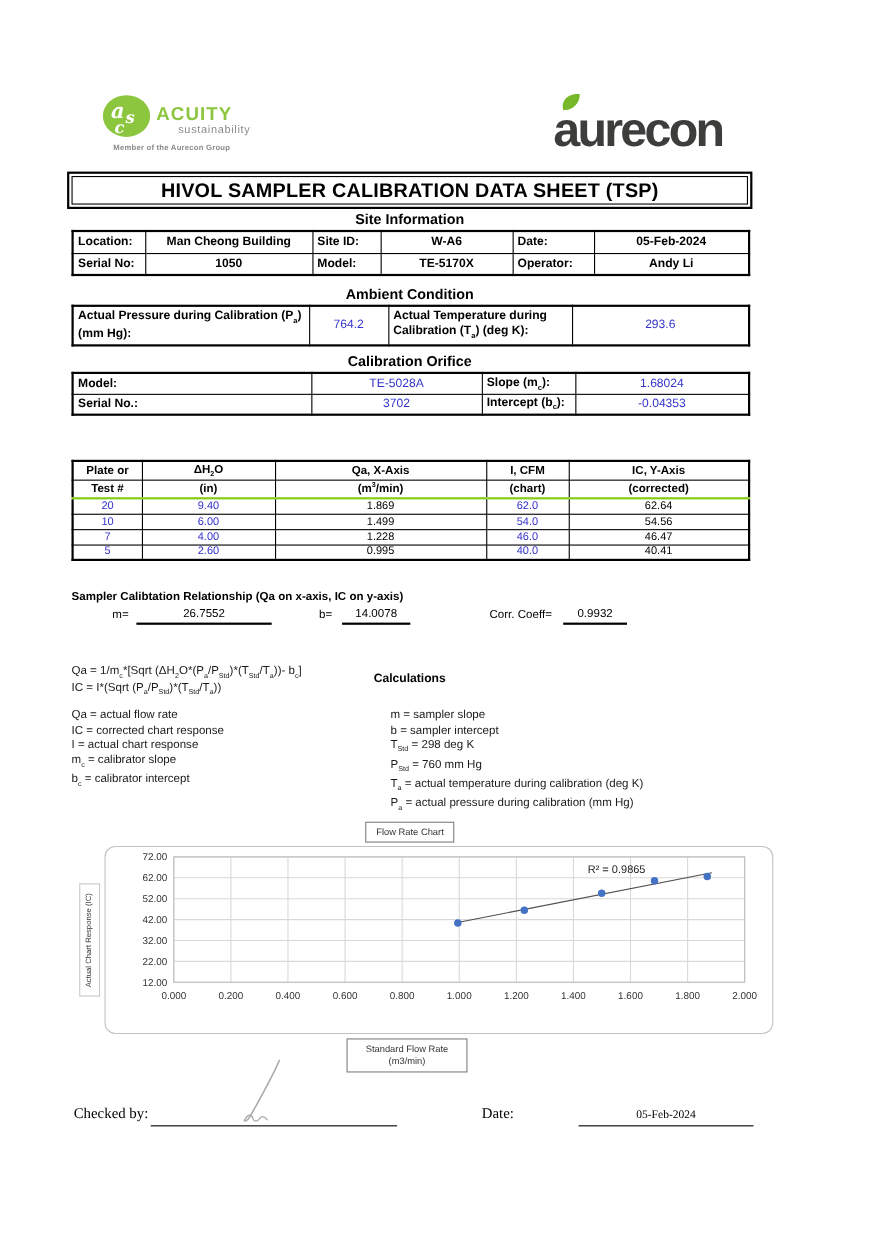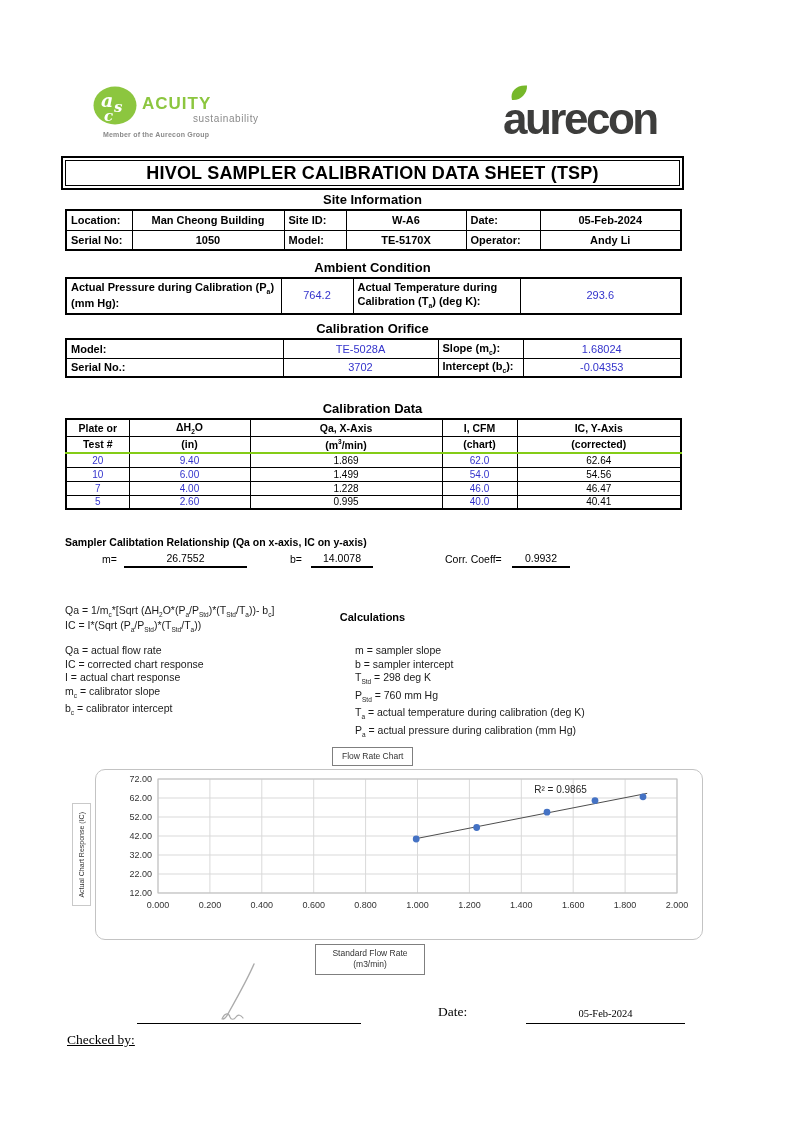--- a/index.html
+++ b/index.html
@@ -70,21 +70,21 @@
 <div class="page">
 
   <div class="abs" style="left:93px; top:86px; width:150px; height:56px;">
     <svg class="abs" style="left:0; top:0;" width="46" height="40" viewBox="0 0 46 40">
       <ellipse cx="22" cy="19.5" rx="21.5" ry="19" fill="#8CC63F"></ellipse>
       <text x="8" y="21" font-family="DejaVu Serif, serif" font-style="italic" font-weight="bold" font-size="19" fill="#fff">a</text>
       <text x="21" y="26" font-family="DejaVu Serif, serif" font-style="italic" font-weight="bold" font-size="15" fill="#fff">s</text>
       <text x="11" y="35" font-family="DejaVu Serif, serif" font-style="italic" font-weight="bold" font-size="15" fill="#fff">c</text>
     </svg>
     <div class="abs acuity-word" style="left:49px; top:8px;">ACUITY</div>
-    <div class="abs acuity-sub" style="left:69px; top:27px;margin-left:31px;">sustainability</div>
+    <div class="abs acuity-sub" style="left:69px; top:27px;">sustainability</div>
     <div class="abs acuity-tag" style="left:10px; top:45px;">Member of the Aurecon Group</div>
   </div>
 
   <div class="abs" style="left:503px; top:84px; width:170px; height:54px;">
     <svg class="abs" style="left:6px; top:0;" width="20" height="18" viewBox="0 0 20 18">
       <path d="M3 16 C0.5 7 8 0.5 18 1.5 C18.5 10 11 17 3 16 Z" fill="#76B82A"></path>
     </svg>
     <div class="abs aurecon-word" style="left:0; top:13px;">aurecon</div>
   </div>
 
@@ -155,21 +155,20 @@
     </tr>
     <tr>
       <td class="lbl">Serial No.:</td>
       <td class="blue">3702</td>
       <td class="lbl">Intercept (b<sub>c</sub>):</td>
       <td class="blue">-0.04353</td>
     </tr>
   </tbody>
     </table>
 
-  <div class="abs hd" style="top:401px;">Calibration Data</div>
   <table class="abs tbl cal-tbl" style="left:65px; top:418px; width:615px;">
     <colgroup>
         <col style="width:63px">
         <col style="width:121px">
         <col style="width:192px">
         <col style="width:75px">
         <col style="width:164px">
       </colgroup>
     <thead>
       <tr class="h1">
@@ -294,21 +293,21 @@
         <circle cx="498.998" cy="30.622000000000014" r="3.4" fill="#4472C4"></circle>
         <circle cx="547.0055" cy="26.784000000000006" r="3.4" fill="#4472C4"></circle>
         <text x="438.275" y="23.25" class="r2">R² = 0.9865</text>
       </svg>
   </div>
   <div class="abs ylabel-box">
     <span>Actual Chart Response (IC)</span>
   </div>
   <div class="abs mini-box" style="left:315px; top:944px; width:110px; padding:3px 2px;">Standard Flow Rate<br>(m3/min)</div>
 
-  <div class="abs serif" style="left:67px; top:1032px;text-decoration:underline;">Checked by:</div>
+  <div class="abs serif" style="left:67px; top:1004px;">Checked by:</div>
   <div class="abs sig-line" style="left:137px; top:986px; width:224px; height:38px;"></div>
   <svg class="abs" style="left:198px; top:962px;" width="80" height="62" viewBox="0 0 80 62">
     <path d="M56 2 C50 16 40 34 31 50 C29 54 27 57 25 57" fill="none" stroke="#ababab" stroke-width="1.4" stroke-linecap="round"></path>
     <path d="M24 57 c3 -7 7 -6 8 -2 c1 3 4 3 6 0 c2 -3 5 -2 7 1" fill="none" stroke="#ababab" stroke-width="1.2" stroke-linecap="round"></path>
   </svg>
   <div class="abs serif" style="left:438px; top:1004px;">Date:</div>
   <div class="abs sig-line date-val" style="left:526px; top:986px; width:159px; height:38px; display:flex; align-items:flex-end; justify-content:center; padding-bottom:4px;">05-Feb-2024</div>
 
 </div>
 

